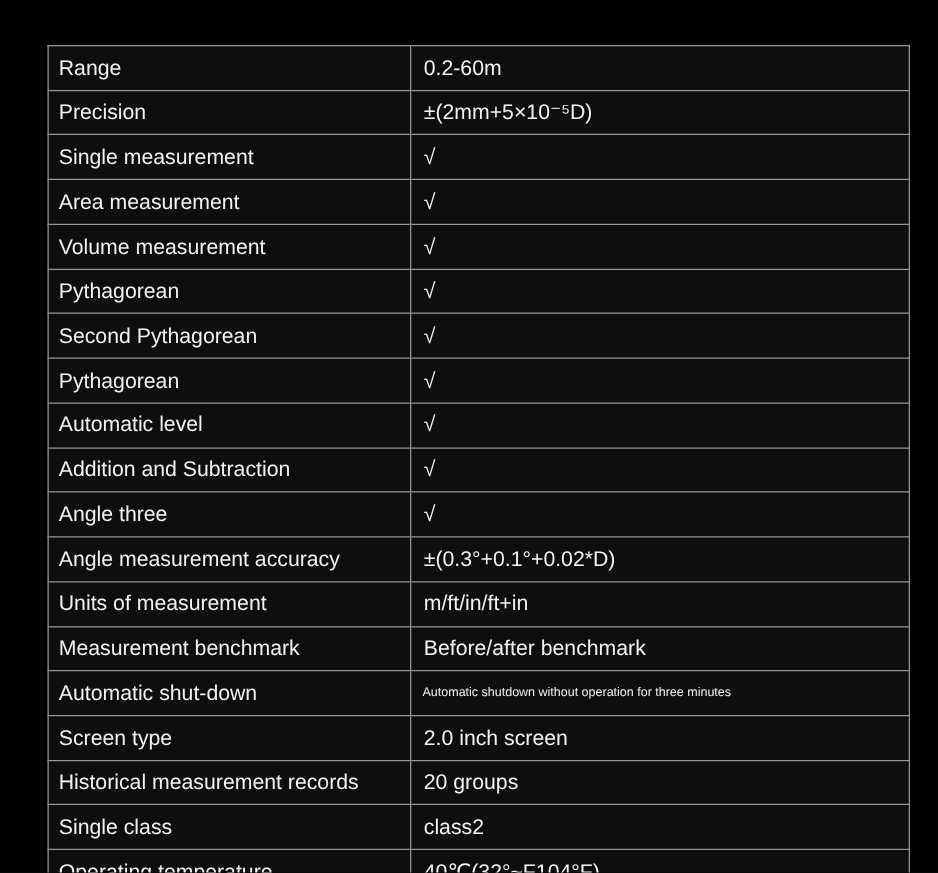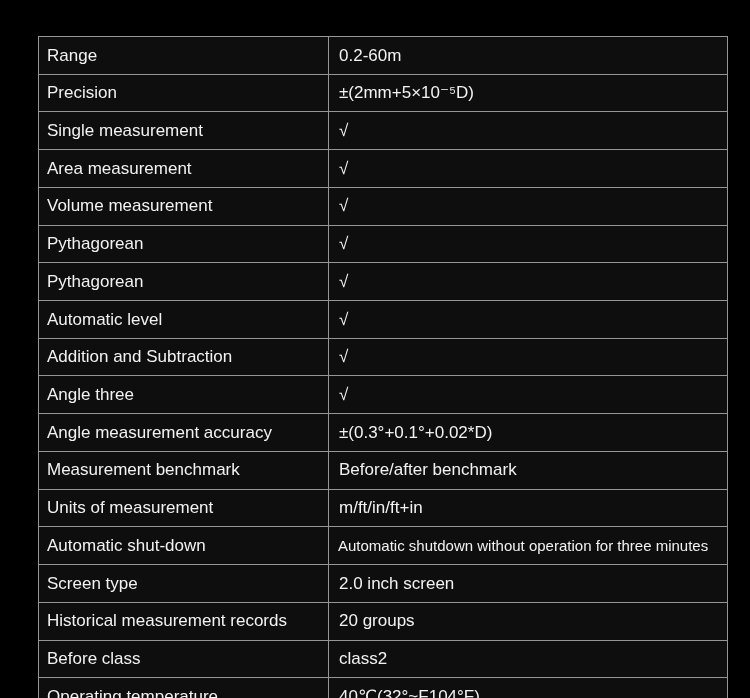--- a/index.html
+++ b/index.html
@@ -34,21 +34,21 @@
     white-space: nowrap;
   }
   .spec-table td.label-cell {
     width: 277px;
     padding: 0 4px 0 8px;
   }
   .spec-table td.value-cell {
     padding: 0 4px 0 10px;
   }
   .spec-table td.value-cell.small {
-    font-size: 15px;
+    font-size: 10px;
     padding-left: 9px;
   }
 </style>
 </head>
 <body>
 
 <table class="spec-table">
   <tbody>
       <tr>
         <td class="label-cell">Range</td>
@@ -68,61 +68,65 @@
       </tr>
       <tr>
         <td class="label-cell">Volume measurement</td>
         <td class="value-cell">√</td>
       </tr>
       <tr>
         <td class="label-cell">Pythagorean</td>
         <td class="value-cell">√</td>
       </tr>
       <tr>
+        <td class="label-cell">Second Pythagorean</td>
+        <td class="value-cell">√</td>
+      </tr>
+      <tr>
         <td class="label-cell">Pythagorean</td>
         <td class="value-cell">√</td>
       </tr>
       <tr>
         <td class="label-cell">Automatic level</td>
         <td class="value-cell">√</td>
       </tr>
       <tr>
         <td class="label-cell">Addition and Subtraction</td>
         <td class="value-cell">√</td>
       </tr>
       <tr>
         <td class="label-cell">Angle three</td>
         <td class="value-cell">√</td>
       </tr>
       <tr>
         <td class="label-cell">Angle measurement accuracy</td>
         <td class="value-cell">±(0.3°+0.1°+0.02*D)</td>
       </tr>
       <tr>
+        <td class="label-cell">Units of measurement</td>
+        <td class="value-cell">m/ft/in/ft+in</td>
+      </tr>
+      <tr>
         <td class="label-cell">Measurement benchmark</td>
         <td class="value-cell">Before/after benchmark</td>
-      </tr>
-      <tr>
-        <td class="label-cell">Units of measurement</td>
-        <td class="value-cell">m/ft/in/ft+in</td>
       </tr>
       <tr>
         <td class="label-cell">Automatic shut-down</td>
         <td class="value-cell small">Automatic shutdown without operation for three minutes</td>
       </tr>
       <tr>
         <td class="label-cell">Screen type</td>
         <td class="value-cell">2.0 inch screen</td>
       </tr>
       <tr>
         <td class="label-cell">Historical measurement records</td>
         <td class="value-cell">20 groups</td>
       </tr>
       <tr>
-        <td class="label-cell">Before class</td>
+        <td class="label-cell">Single class</td>
         <td class="value-cell">class2</td>
       </tr>
       <tr>
         <td class="label-cell">Operating temperature</td>
         <td class="value-cell">40℃(32°~F104°F)</td>
       </tr>
     </tbody>
 </table>
 
 </body></html>

